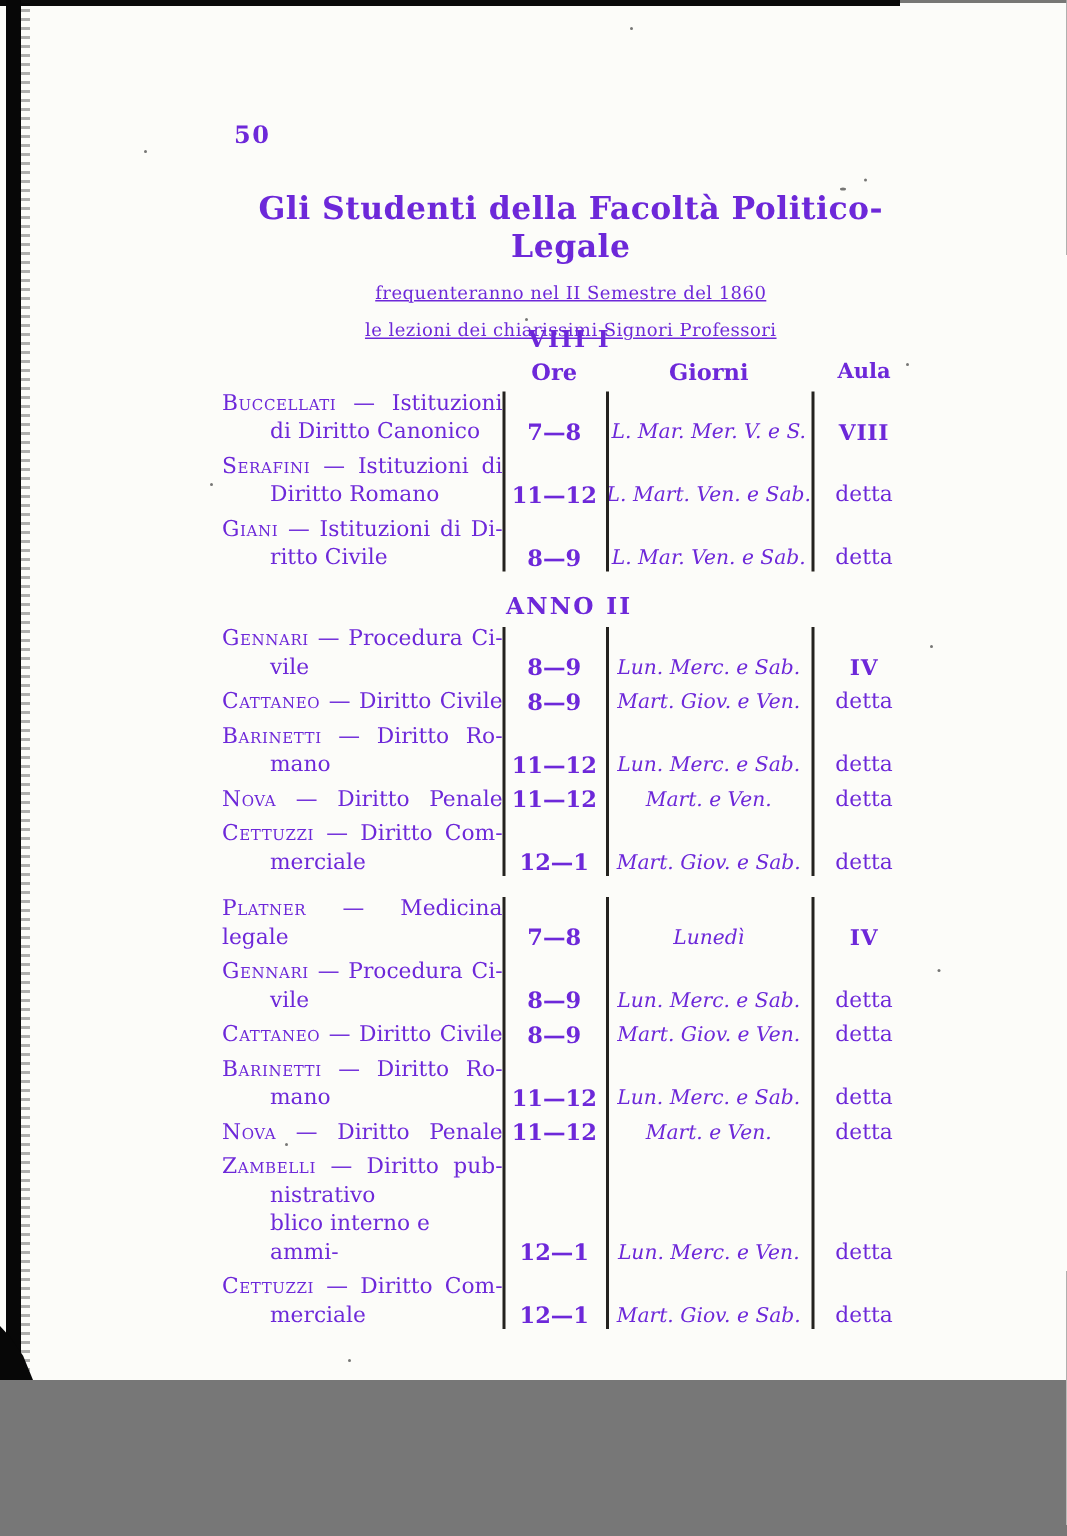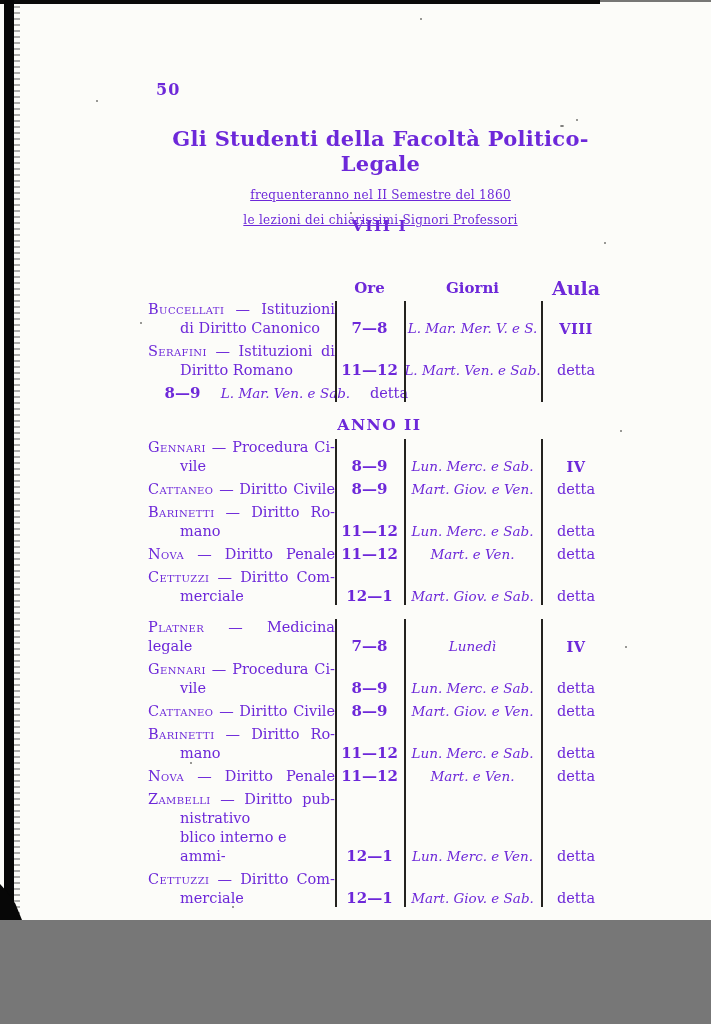--- a/index.html
+++ b/index.html
@@ -45,21 +45,21 @@
   .course-row{margin-bottom:4px;line-height:19px;}
   .course-row:last-child{margin-bottom:0;}
   .cell-name{width:187px;font-size:14.5px;}
   .cell-ore{width:69px;text-align:center;font-size:15px;font-weight:700;}
   .cell-giorni{width:137px;text-align:center;font-style:italic;font-size:13.5px;}
   .cell-aula{width:70px;text-align:center;font-size:14.5px;}
   .cell-aula.roman{font-weight:700;letter-spacing:.5px;}
   .hdr-name{width:187px;}
   .hdr-ore{width:69px;text-align:center;font-size:15px;font-weight:700;}
   .hdr-giorni{width:137px;text-align:center;font-size:15px;font-weight:700;}
-  .hdr-aula{width:70px;text-align:center;font-size:19px;font-weight:700;margin-top:40px;}
+  .hdr-aula{width:70px;text-align:center;font-size:14px;font-weight:700;}
   .name-line1{text-align:justify;text-align-last:justify;}
   .prof{font-variant:small-caps;letter-spacing:.4px;}
   .cont-line{padding-left:32px;}
   .vbar{position:absolute;top:1px;bottom:1px;width:1.5px;background:#24221f;}
   .vbar-1{left:187px;}
   .vbar-2{left:256px;}
   .vbar-3{left:393px;}
 </style>
 </head>
 <body>
@@ -119,20 +119,24 @@
             <div class="course-row">
               <div class="cell-name">
                 <div class="name-line1"><span class="prof">Serafini</span> <span>— Istituzioni di</span></div>
                 <div class="cont-line">Diritto Romano</div>
               </div>
               <div class="cell-ore">11—12</div>
               <div class="cell-giorni">L. Mart. Ven. e Sab.</div>
               <div class="cell-aula">detta</div>
             </div>
             <div class="course-row">
+              <div class="cell-name">
+                <div class="name-line1"><span class="prof">Giani</span> <span>— Istituzioni di Di-</span></div>
+                <div class="cont-line">ritto Civile</div>
+              </div>
               <div class="cell-ore">8—9</div>
               <div class="cell-giorni">L. Mar. Ven. e Sab.</div>
               <div class="cell-aula">detta</div>
             </div>
           </div>
         </div>
         <div class="section">
           <div class="section-heading">ANNO II</div>
           <div class="rows-wrap">
             <div class="vbar vbar-1"></div>

